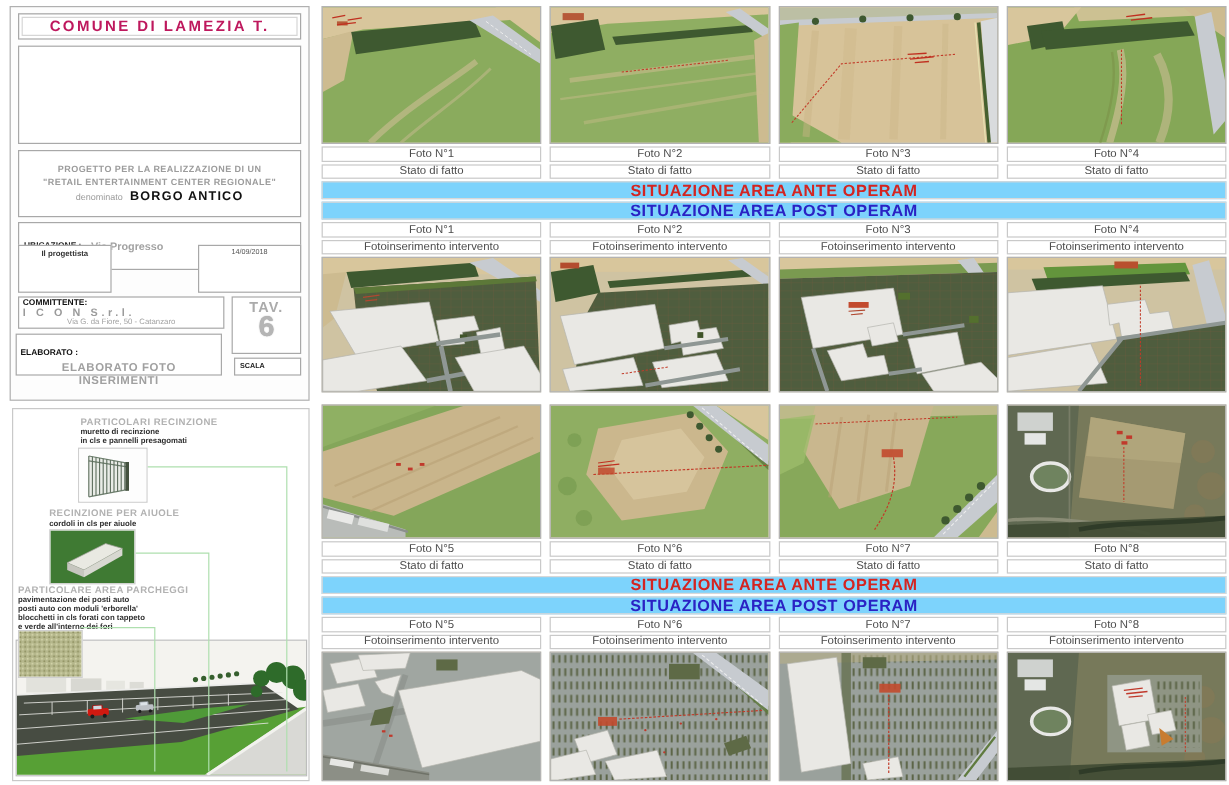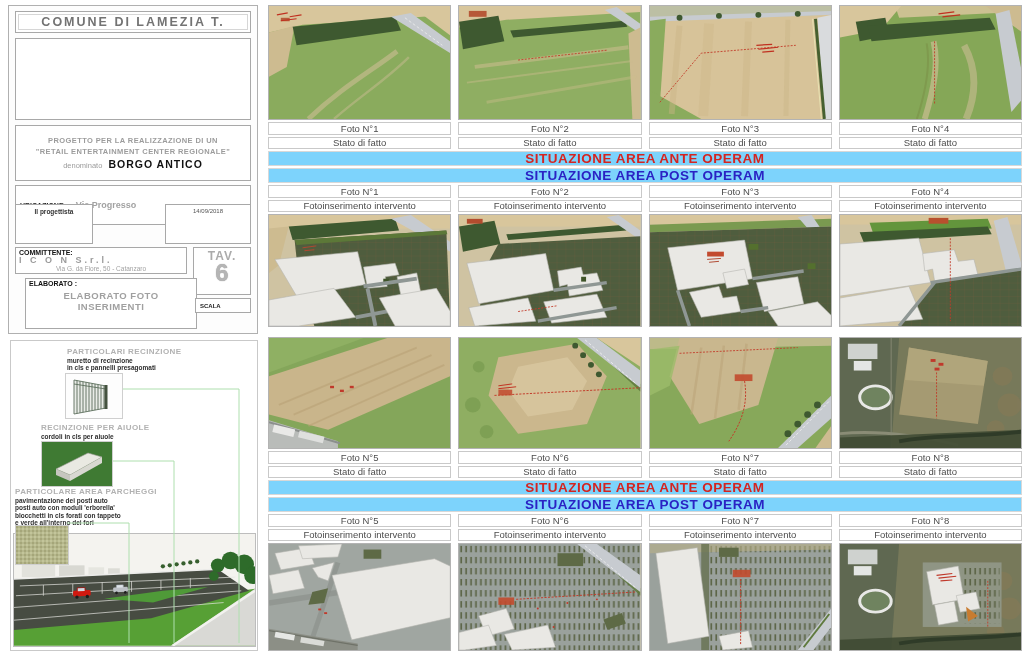--- a/index.html
+++ b/index.html
@@ -2,41 +2,41 @@
 <html><head>
 <meta charset="utf-8">
 <style>
   html,body{margin:0;padding:0;background:#ffffff;}
   .sheet{position:relative;width:1024px;height:654px;background:#ffffff;overflow:hidden;
          font-family:"Liberation Sans",sans-serif;}
   
   .tblock{position:absolute;left:8px;top:5px;width:248px;height:327px;border:1px solid #b0b0b0;background:#fdfdfd;}
   .tb-box{position:absolute;border:1px solid #a8a8a8;background:#fff;}
   .comune{left:6px;top:5px;right:6px;height:20px;display:flex;align-items:center;justify-content:center;
-          font-size:12.5px;font-weight:bold;color:#737373;letter-spacing:2px;box-shadow:inset 0 0 0 2px #fff,inset 0 0 0 3px #d6d6d6;}
+          font-size:12.5px;font-weight:bold;color:#be185d;letter-spacing:2px;box-shadow:inset 0 0 0 2px #fff,inset 0 0 0 3px #d6d6d6;}
   .empty{left:6px;top:32px;right:6px;height:80px;}
   .project{left:6px;top:119px;right:6px;height:54px;display:flex;flex-direction:column;align-items:center;justify-content:center;gap:2px;}
   .pline{font-size:7.5px;font-weight:bold;color:#9c9c9c;letter-spacing:.4px;}
   .pname-row{font-size:7.5px;color:#9c9c9c;}
   .pname{font-size:10.5px;font-weight:bold;color:#111;letter-spacing:1px;margin-left:6px;}
   .ubic{left:6px;top:179px;right:6px;height:14px;display:flex;align-items:center;gap:8px;padding:12px 4px;}
   .ubic .lb{font-size:7px;font-weight:bold;color:#222;}
   .ubic .vl{font-size:9px;font-weight:bold;color:#a2a2a2;}
   .prog{left:6px;top:198px;width:76px;height:38px;}
   .prog span{display:block;text-align:center;font-size:6.5px;font-weight:bold;color:#333;margin-top:3px;}
   .date{right:6px;top:198px;width:84px;height:38px;}
   .date span{display:block;text-align:center;font-size:6px;color:#555;margin-top:3px;}
   .committ{left:6px;top:241px;width:172px;height:27px;padding:1px 3px;box-sizing:border-box;}
   .committ .lb{font-size:7px;font-weight:bold;color:#111;}
   .committ .nm{font-size:9px;font-weight:bold;color:#9a9a9a;letter-spacing:3px;margin-top:-1px;}
   .committ .ad{text-align:center;font-size:6.5px;color:#a2a2a2;}
   .tav{right:6px;top:241px;width:56px;height:46px;text-align:center;}
   .tav .t1{font-size:12px;color:#ababab;font-weight:bold;letter-spacing:1px;margin-top:1px;}
   .tav .t2{font-size:24px;color:#b5b5b5;font-weight:bold;line-height:.8;text-shadow:0 0 1px #8f8f8f;}
-  .elab{left:16px;top:272px;width:172px;height:51px;padding:1px 3px;box-sizing:border-box;}
+  .elab{left:4px;top:272px;width:172px;height:35px;padding:12px 3px;box-sizing:border-box;}
   .elab .lb{font-size:7px;font-weight:bold;color:#111;}
   .elab .vl{text-align:center;font-size:9.5px;font-weight:bold;color:#a0a0a0;letter-spacing:.5px;margin-top:3px;}
   .scala{right:6px;top:292px;width:56px;height:15px;display:flex;align-items:center;padding-left:4px;box-sizing:border-box;}
   .scala span{font-size:6px;font-weight:bold;color:#222;}
   
   .dpanel{position:absolute;left:10px;top:340px;width:246px;height:309px;border:1px solid #c9c9c9;background:#fff;}
   .dt{position:absolute;font-size:8px;font-weight:bold;color:#b2b2b2;letter-spacing:.4px;}
   .dc{position:absolute;font-size:6.5px;font-weight:bold;color:#2e2e2e;line-height:1.15;}
   .dimg{position:absolute;border:1px solid #cfcfcf;background:#fff;z-index:3;}
   .rimg{position:absolute;left:2px;top:192px;width:241px;height:112px;border:1px solid #bdbdbd;z-index:1;}

